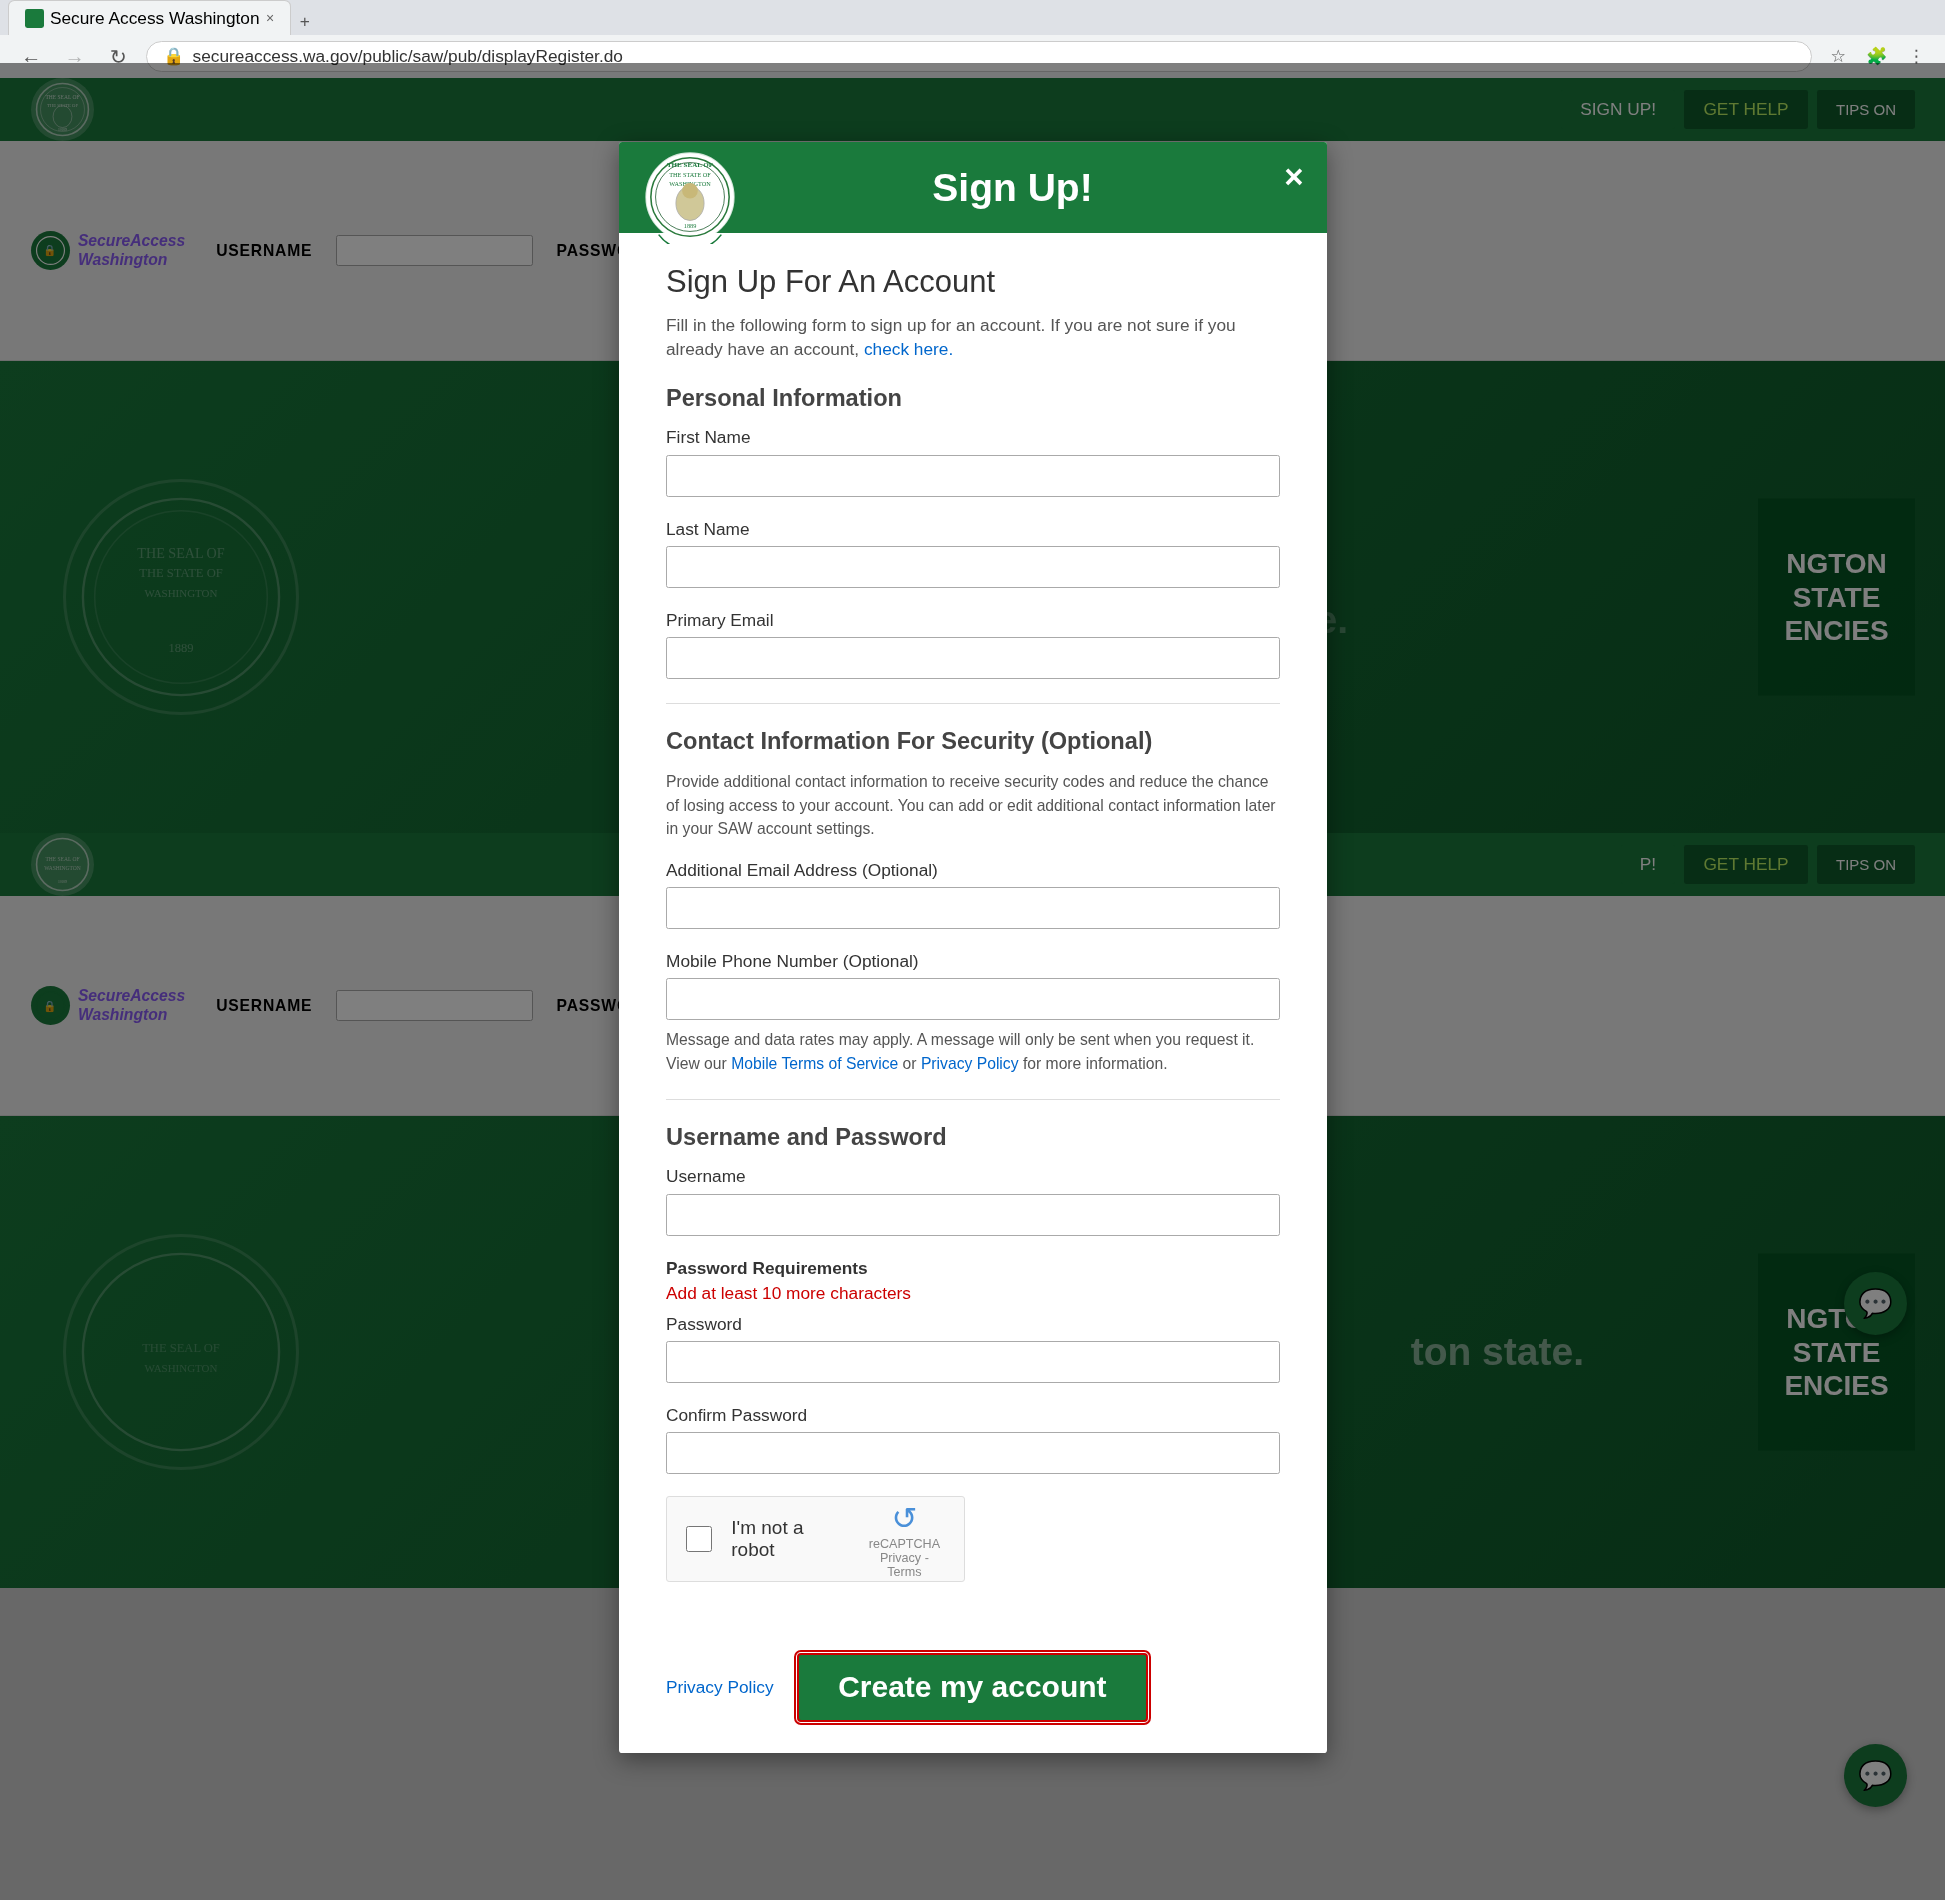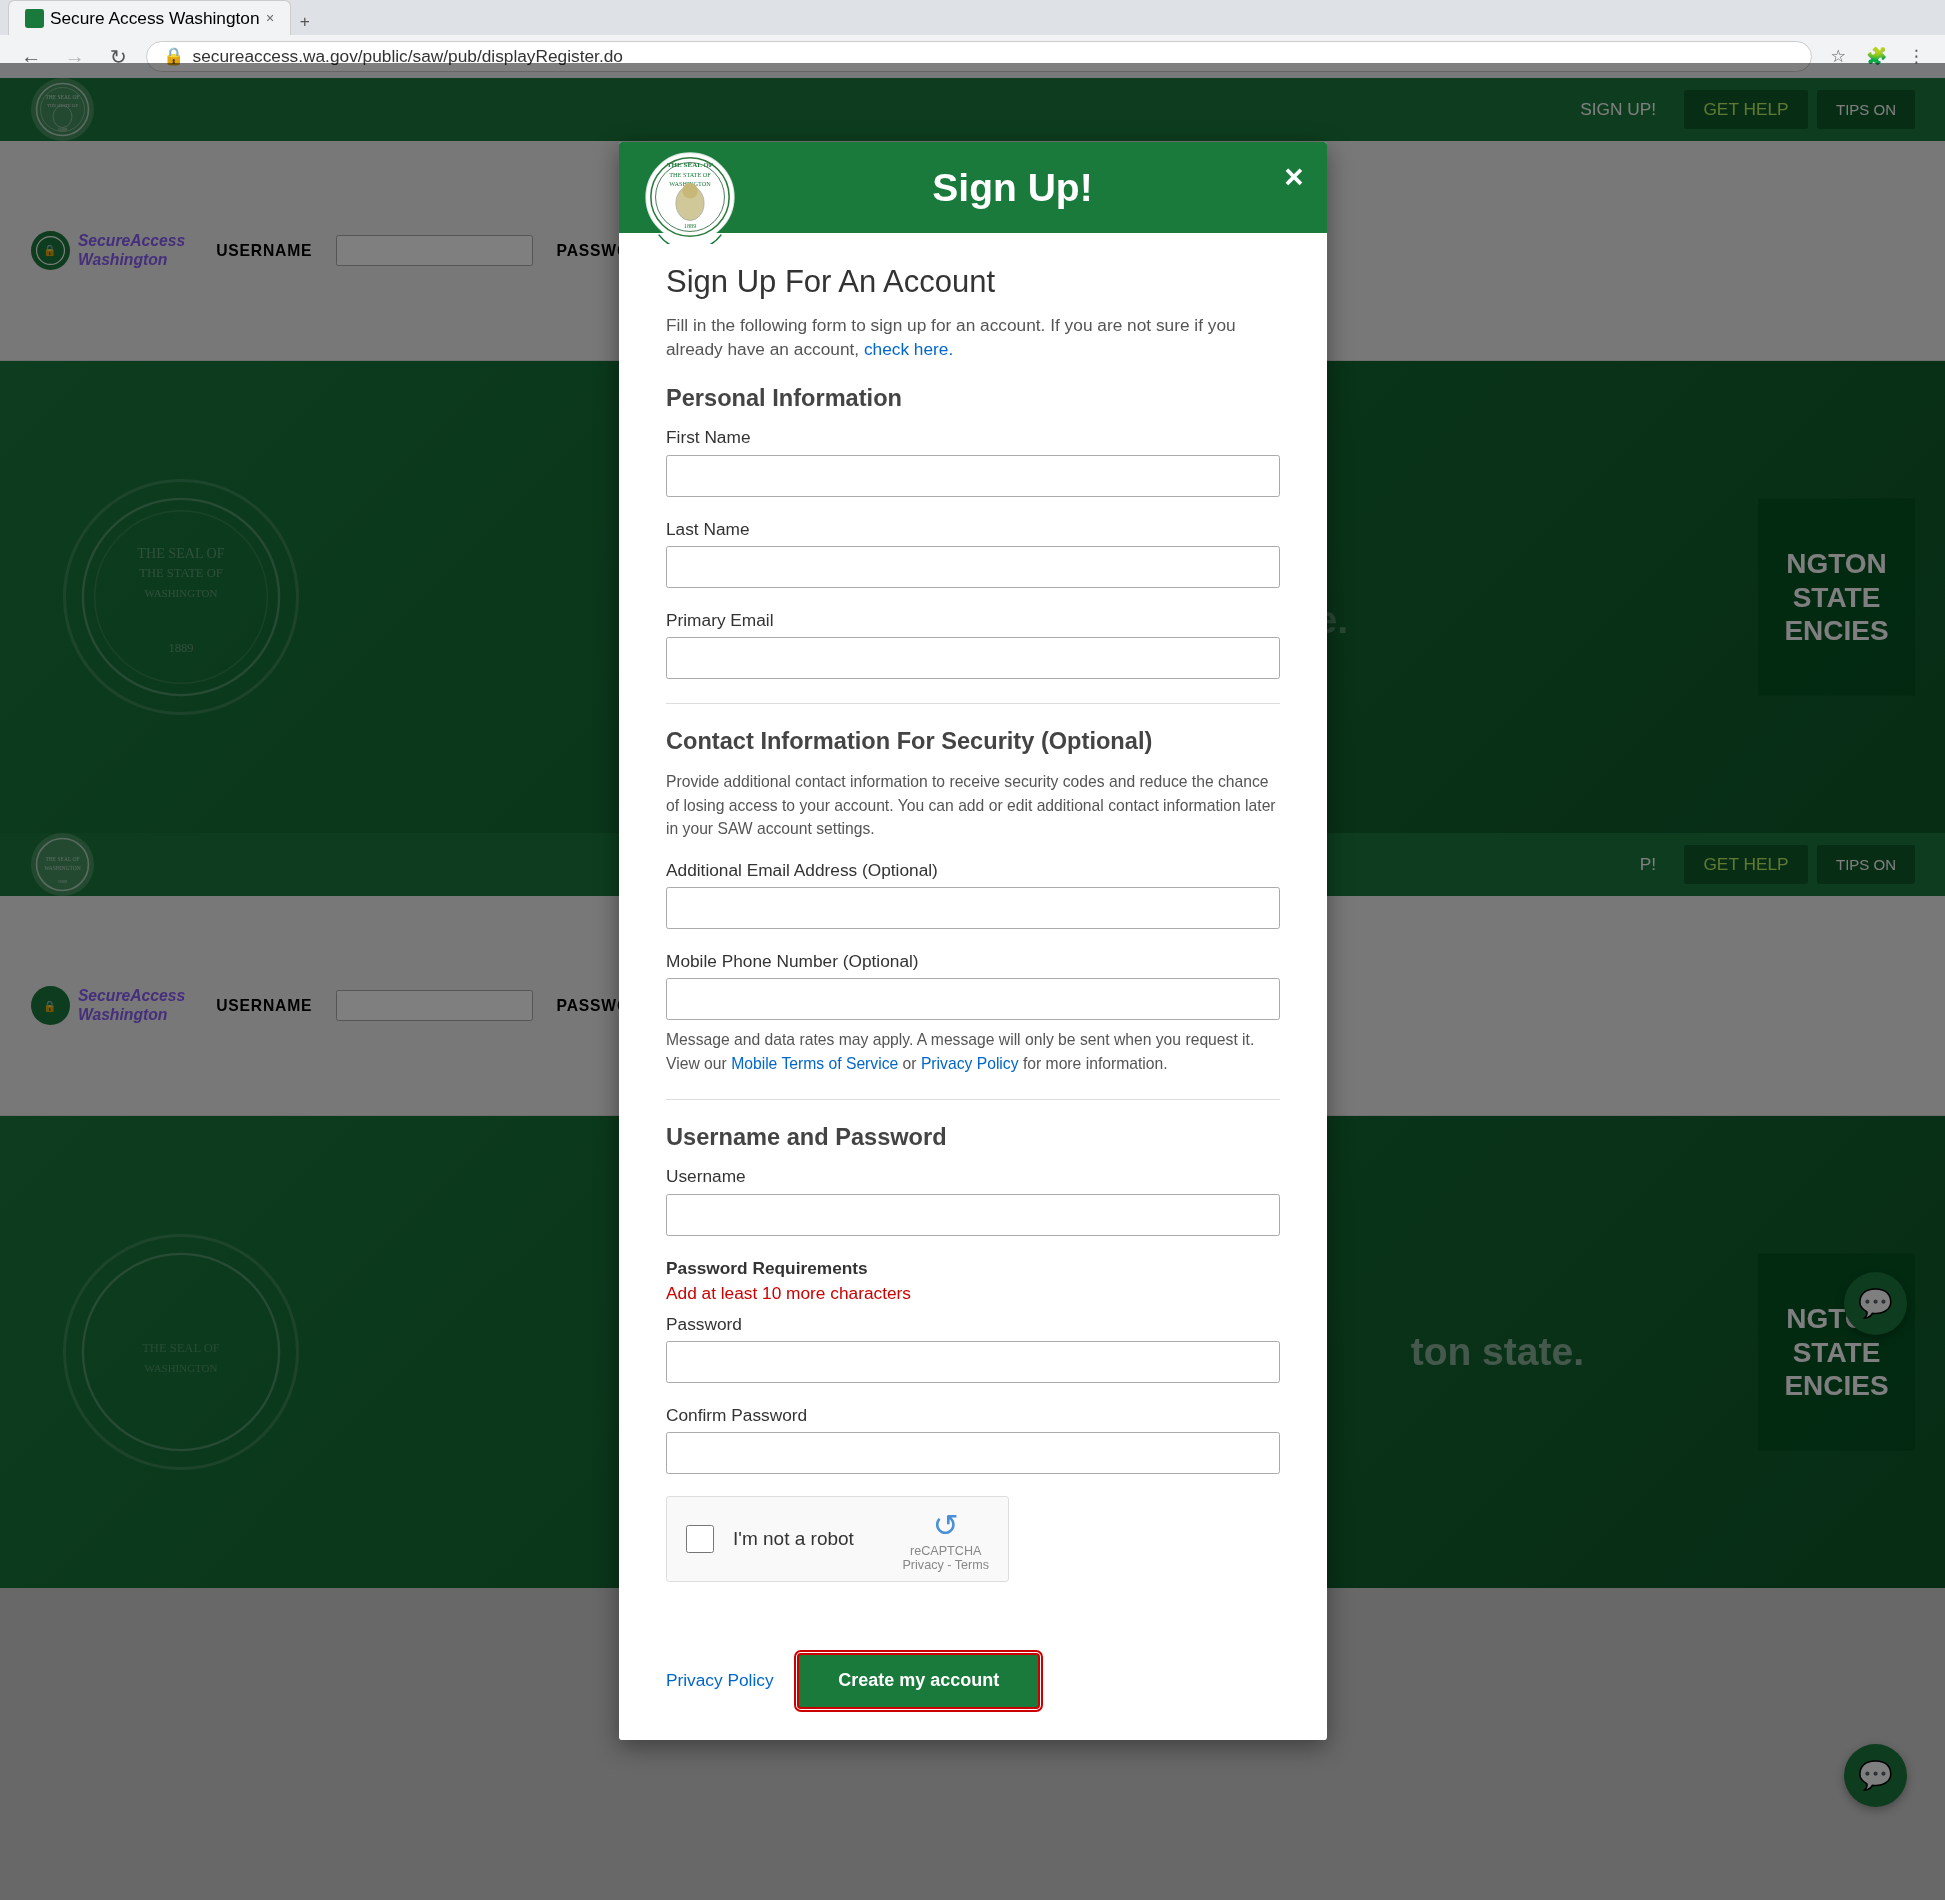--- a/index.html
+++ b/index.html
@@ -303,21 +303,21 @@
     }
 
     .mobile-note a {
       color: #0066cc;
       text-decoration: none;
     }
 
     .captcha-area {
       border: 0.8px solid #ddd;
       border-radius: 3.1px;
-      width: 343px;
+      width: 299px;
       height: 86px;
       display: flex;
       align-items: center;
       padding: 0 19px;
       gap: 19px;
       margin-bottom: 23.6px;
       background: #f9f9f9;
     }
 
     .captcha-checkbox {
@@ -359,21 +359,21 @@
       color: #0066cc;
       font-size: 17.3px;
       text-decoration: none;
     }
 
     .create-account-btn {
       background: #1a7a3c;
       color: white;
       border: 2.4px solid #cc0000;
       padding: 15.7px 39px;
-      font-size: 18px;
+      font-size: 30px;
       border-radius: 3.9px;
       cursor: pointer;
       font-weight: bold;
       outline: 2.4px solid #cc0000;
       outline-offset: 1.6px;
     }
 
     .chat-bubble {
       position: fixed;
       bottom: 63px;

